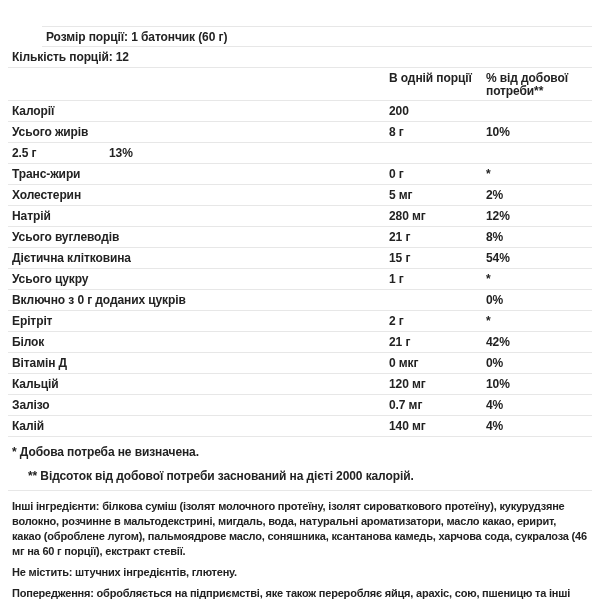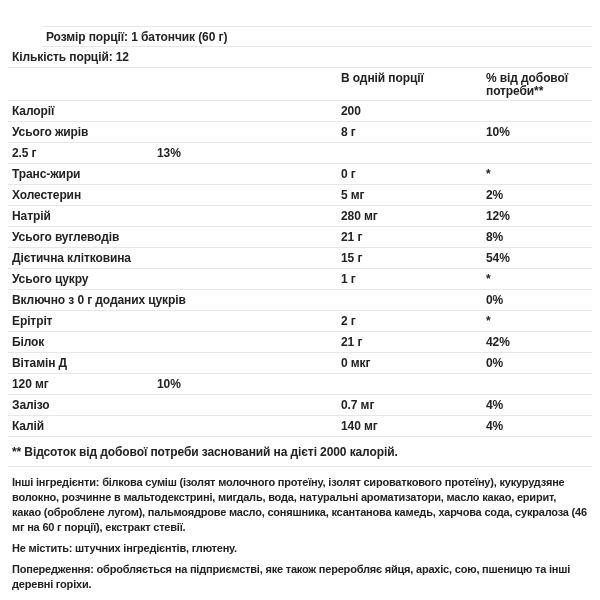--- a/index.html
+++ b/index.html
@@ -23,21 +23,21 @@
   .row.info { height:21px; }
   .row.header {
     min-height:30px;
     align-items:flex-start;
     padding-top:4px;
     padding-bottom:2px;
   }
   .row.data { height:21px; }
   .col-label { flex:1; }
   .col-amount { width:97px; }
-  .col-dv { width:102px;margin-left:48px; }
+  .col-dv { width:102px; }
   .row.header .col-amount, .row.header .col-dv { line-height:13px; }
   .footnotes {
     padding:8px 4px 7px 4px;
     border-bottom:1px solid #e7e7e7;
     font-size:12px;
     letter-spacing:-0.1px;
   }
   .footnotes p + p { margin-top:10px;margin-left:16px; }
   .paragraphs {
     padding:8px 4px 0 4px;
@@ -123,35 +123,37 @@
     <div class="col-label">Білок</div>
     <div class="col-amount">21 г</div>
     <div class="col-dv">42%</div>
   </div>
   <div class="row data">
     <div class="col-label">Вітамін Д</div>
     <div class="col-amount">0 мкг</div>
     <div class="col-dv">0%</div>
   </div>
   <div class="row data">
+    <div class="col-label">Кальцій</div>
     <div class="col-amount">120 мг</div>
     <div class="col-dv">10%</div>
   </div>
   <div class="row data">
     <div class="col-label">Залізо</div>
     <div class="col-amount">0.7 мг</div>
     <div class="col-dv">4%</div>
   </div>
   <div class="row data">
     <div class="col-label">Калій</div>
     <div class="col-amount">140 мг</div>
     <div class="col-dv">4%</div>
   </div>
 
   <div class="footnotes">
+    <p>* Добова потреба не визначена.</p>
     <p>** Відсоток від добової потреби заснований на дієті 2000 калорій.</p>
   </div>
 
   <div class="paragraphs">
     <p>Інші інгредієнти: білкова суміш (ізолят молочного протеїну, ізолят сироваткового протеїну), кукурудзяне волокно, розчинне в мальтодекстрині, мигдаль, вода, натуральні ароматизатори, масло какао, еририт, какао (оброблене лугом), пальмоядрове масло, соняшника, ксантанова камедь, харчова сода, сукралоза (46 мг на 60 г порції), екстракт стевії.</p>
     <p>Не містить: штучних інгредієнтів, глютену.</p>
     <p>Попередження: обробляється на підприємстві, яке також переробляє яйця, арахіс, сою, пшеницю та інші деревні горіхи.</p>
   </div>
 
 </div>

